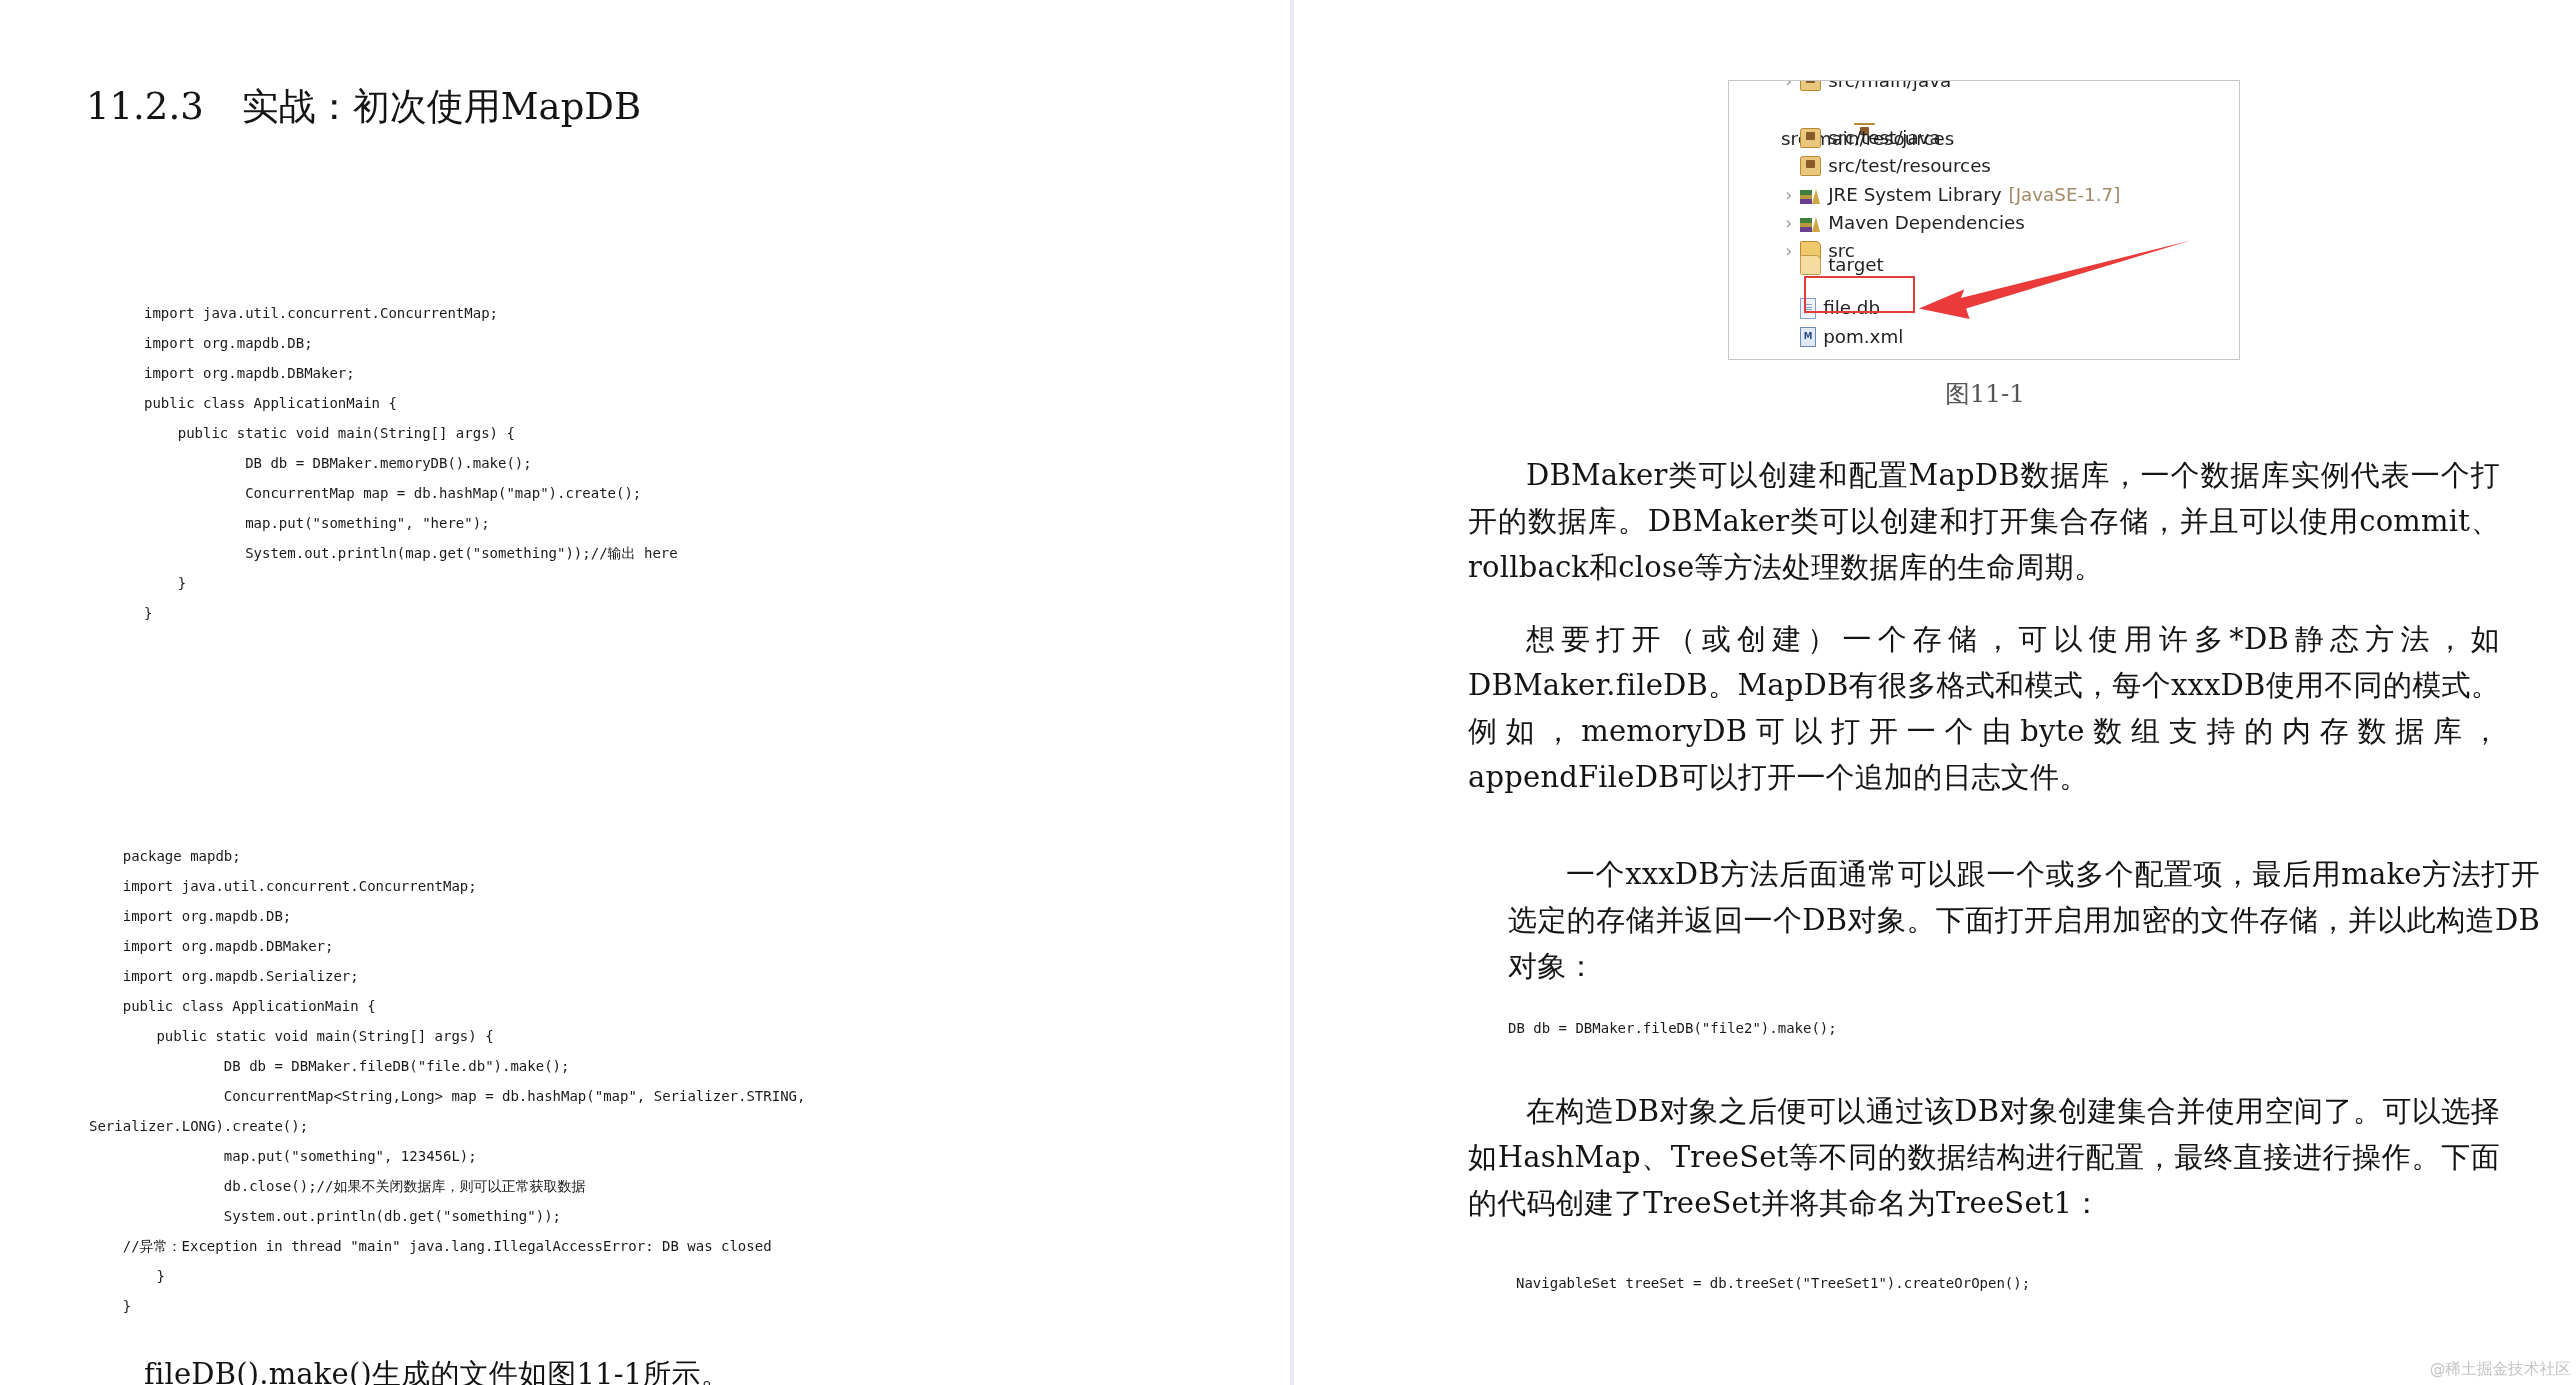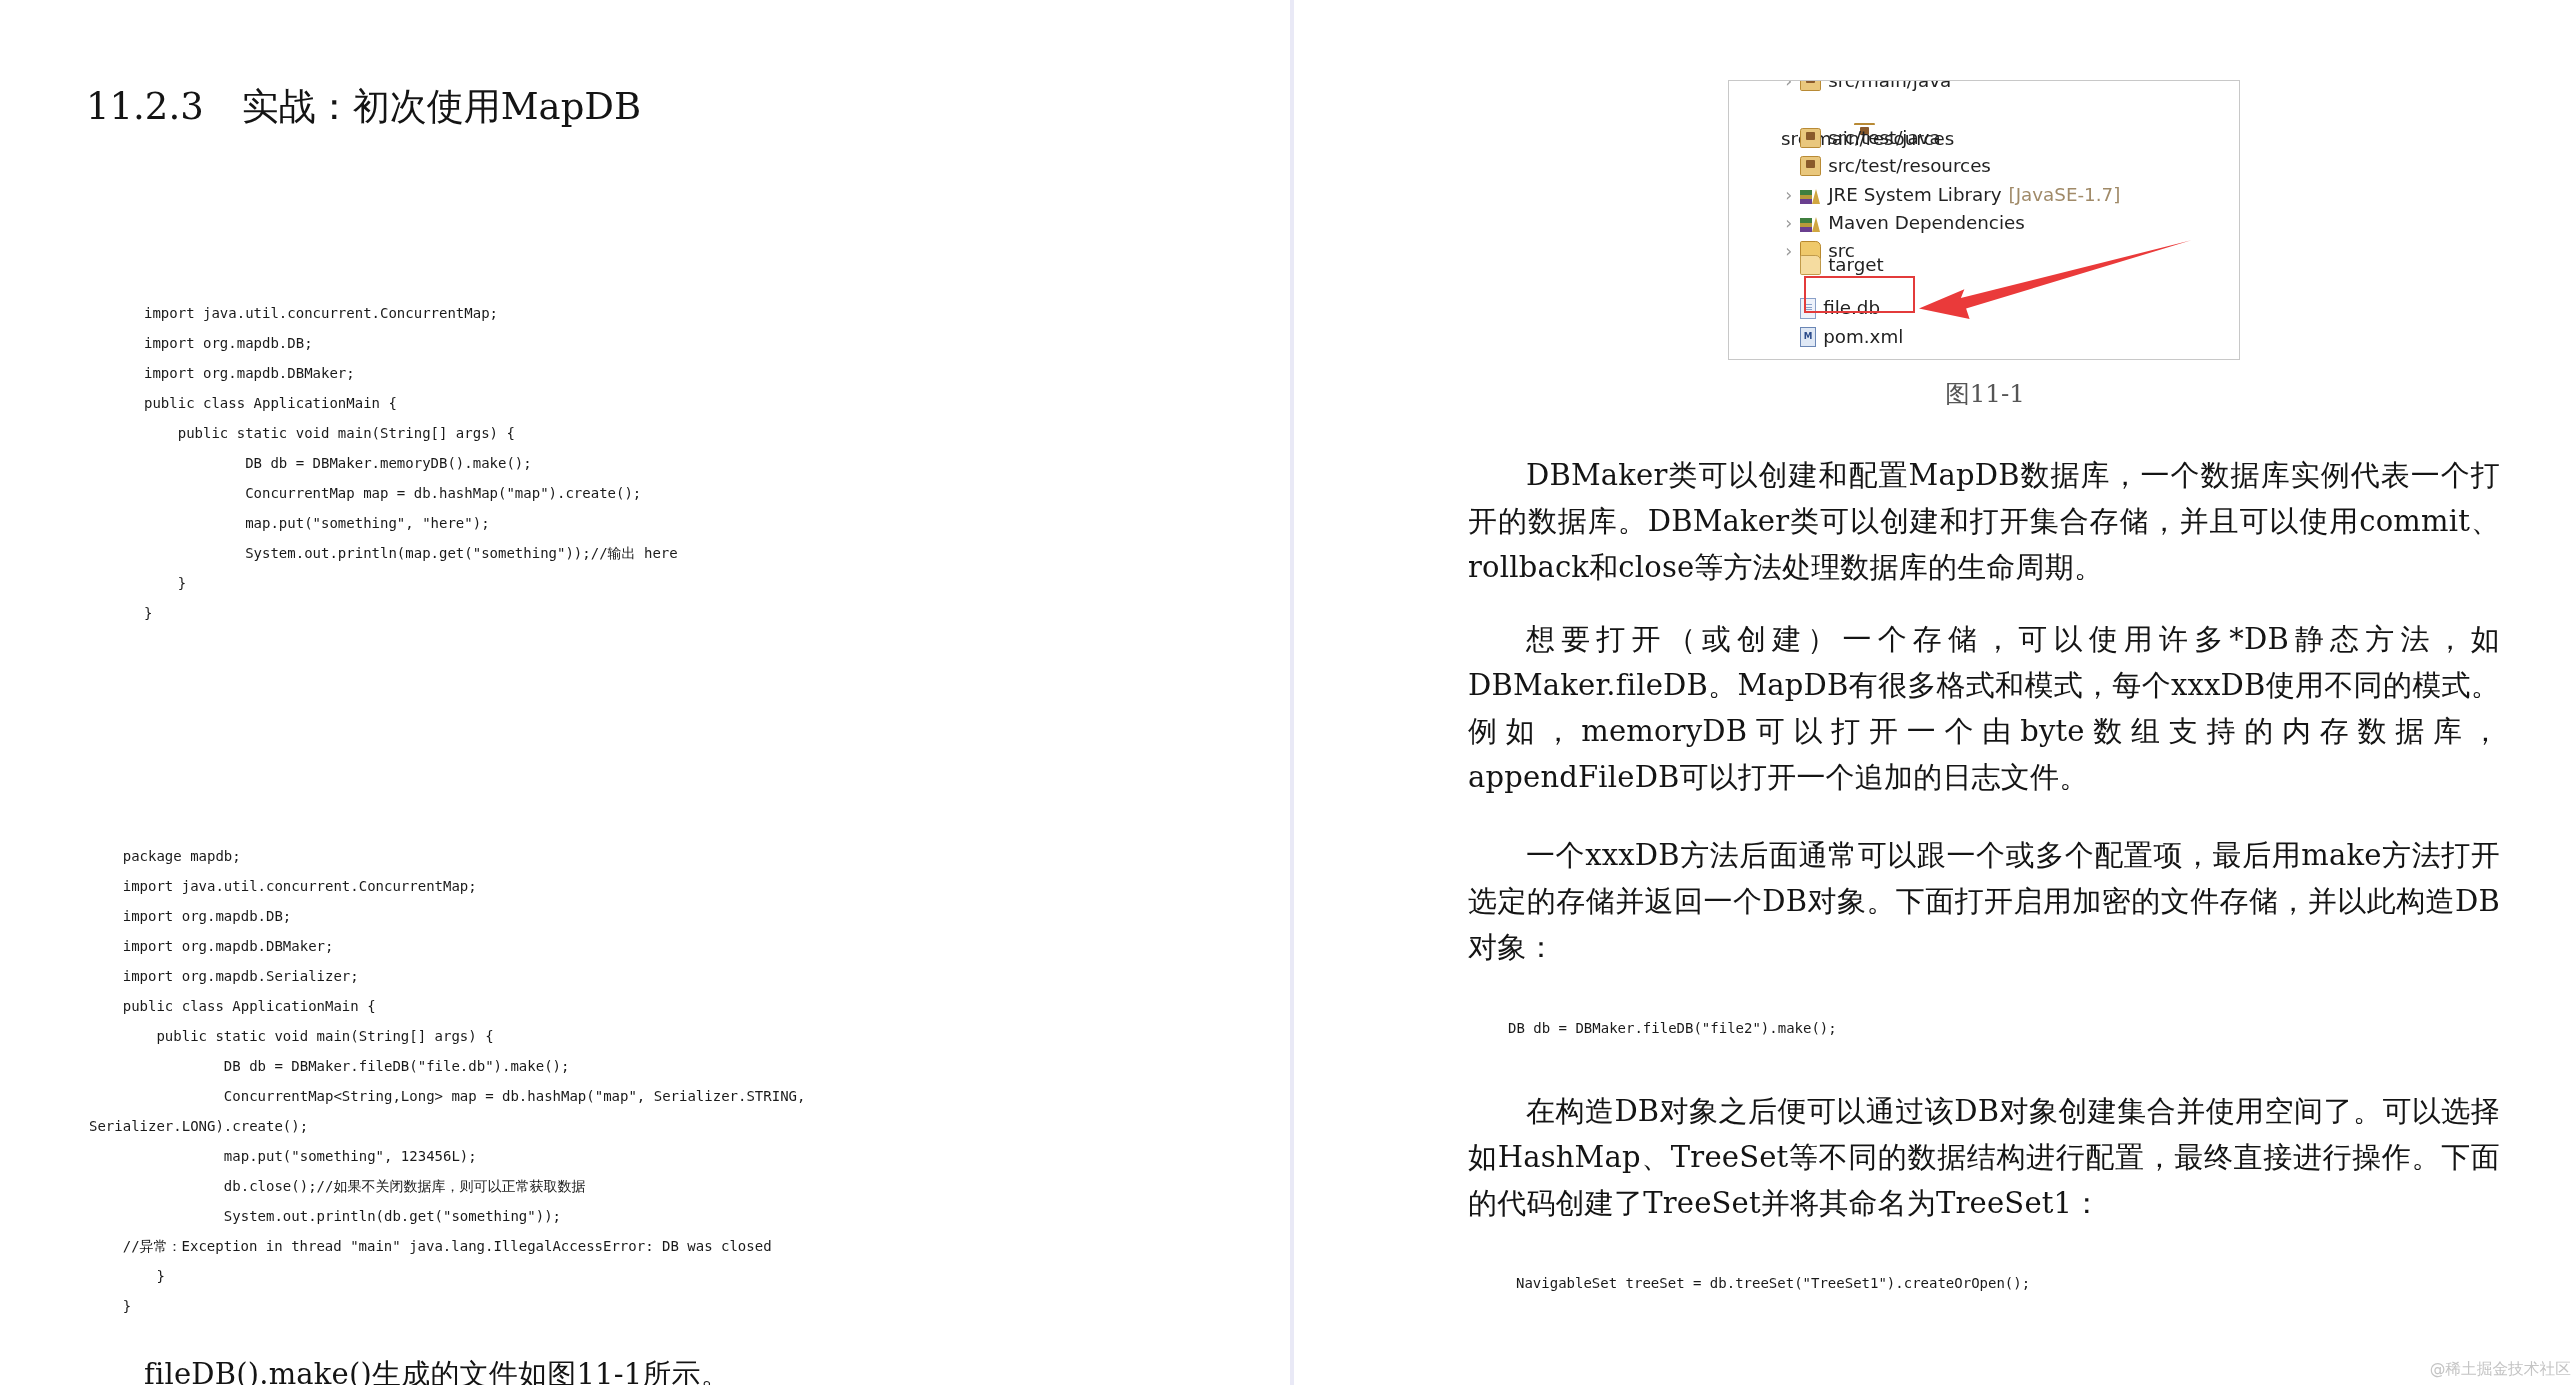--- a/index.html
+++ b/index.html
@@ -142,19 +142,19 @@
     </div>
   <div class="highlight-box"></div>
   <svg class="arrow" viewBox="0 0 330 120">
     <polygon points="8,100 60,78 56,88 320,22 62,100 66,112" fill="#ea3a3a"></polygon>
   </svg>
 </div>
 <div class="caption">图11-1</div>
 
 <div class="para right" style="top:452px;">DBMaker类可以创建和配置MapDB数据库，一个数据库实例代表一个打开的数据库。DBMaker类可以创建和打开集合存储，并且可以使用commit、rollback和close等方法处理数据库的生命周期。</div>
 <div class="para right" style="top:616px;">想要打开（或创建）一个存储，可以使用许多*DB静态方法，如DBMaker.fileDB。MapDB有很多格式和模式，每个xxxDB使用不同的模式。例如，memoryDB可以打开一个由byte数组支持的内存数据库，appendFileDB可以打开一个追加的日志文件。</div>
-<div class="para right" style="top:832px;">一个xxxDB方法后面通常可以跟一个或多个配置项，最后用make方法打开选定的存储并返回一个DB对象。下面打开启用加密的文件存储，并以此构造DB对象：</div>
+<div class="para right" style="top:851px;margin-left:40px;">一个xxxDB方法后面通常可以跟一个或多个配置项，最后用make方法打开选定的存储并返回一个DB对象。下面打开启用加密的文件存储，并以此构造DB对象：</div>
 <pre class="code" style="left:1508px; top:1013px;">DB db = DBMaker.fileDB("file2").make();</pre>
 <div class="para right" style="top:1088px;">在构造DB对象之后便可以通过该DB对象创建集合并使用空间了。可以选择如HashMap、TreeSet等不同的数据结构进行配置，最终直接进行操作。下面的代码创建了TreeSet并将其命名为TreeSet1：</div>
 <pre class="code" style="left:1516px; top:1268px;">NavigableSet treeSet = db.treeSet("TreeSet1").createOrOpen();</pre>
 
 <div class="watermark">@稀土掘金技术社区</div>
 
 
 </body></html>

